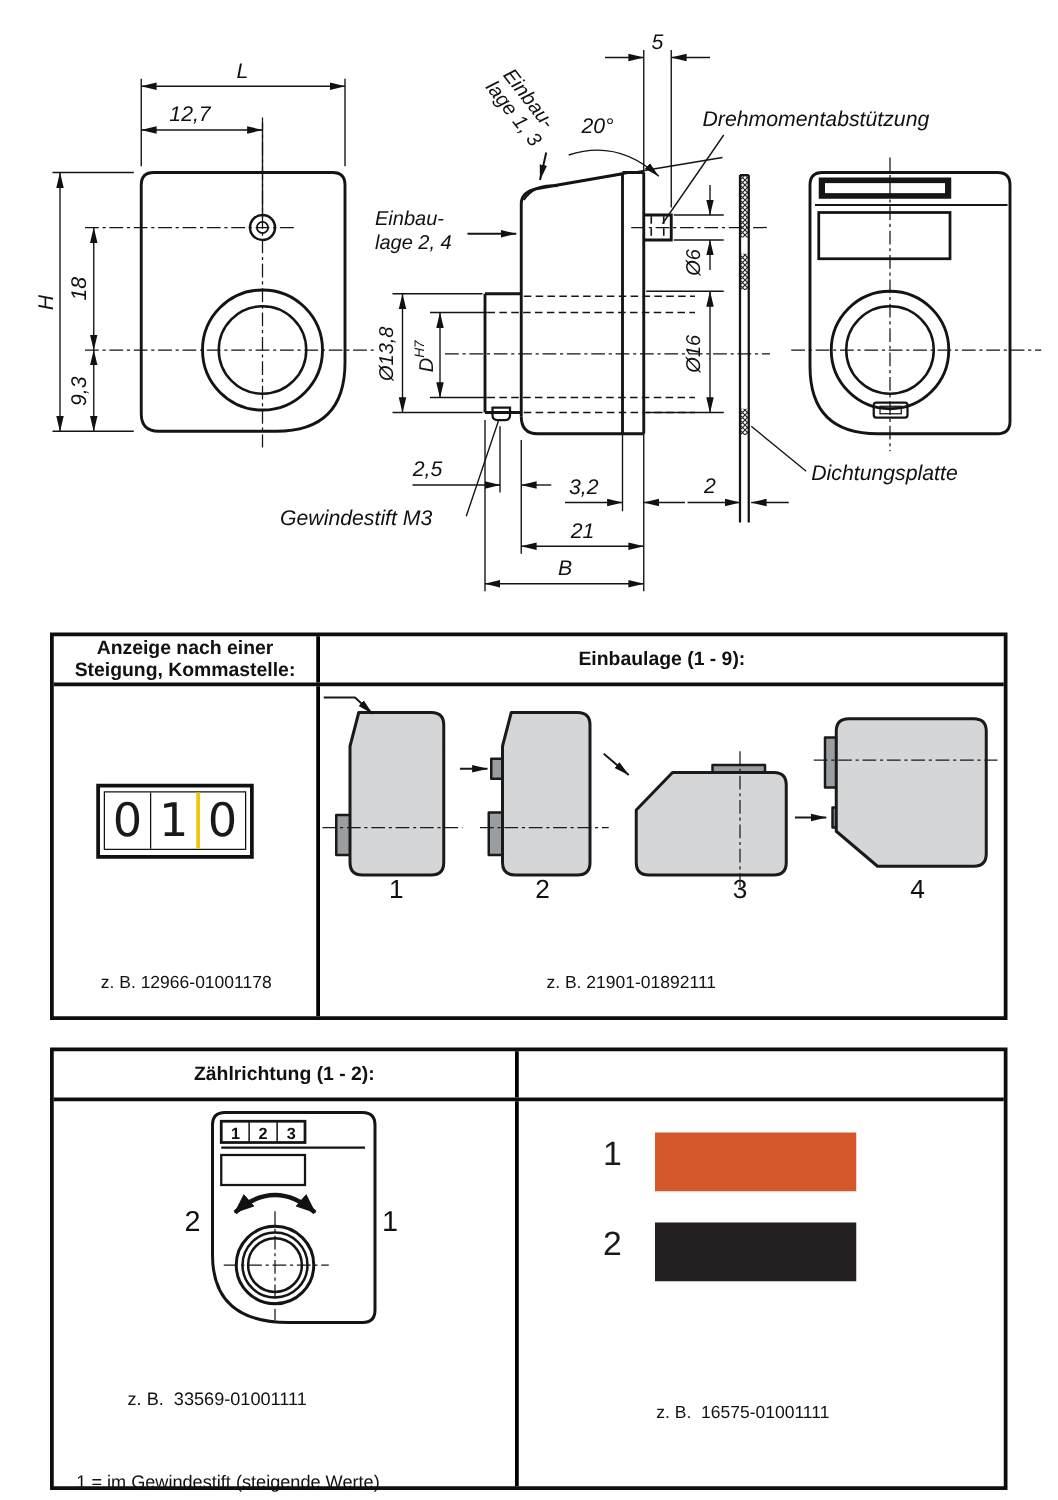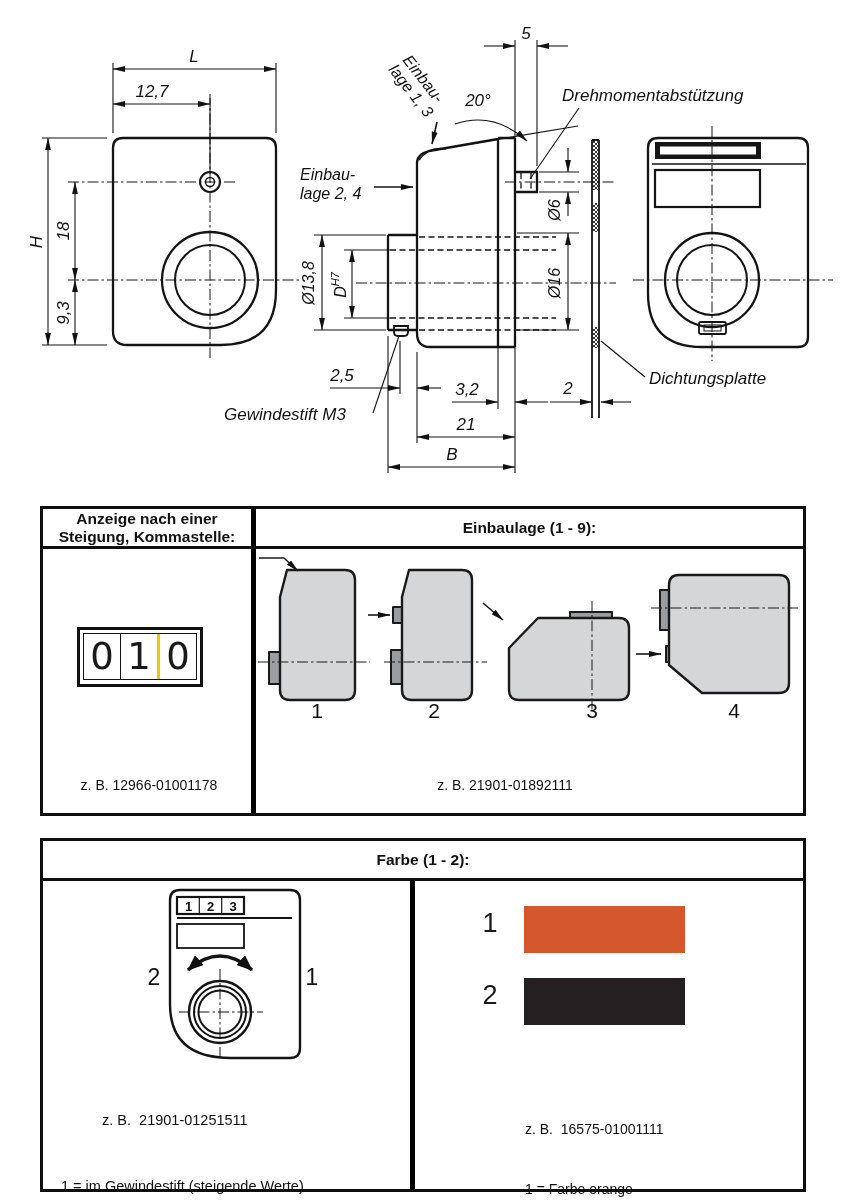--- a/index.html
+++ b/index.html
@@ -5,21 +5,21 @@
   html,body{margin:0;padding:0;background:#fff;}
   body{width:846px;height:1200px;position:relative;font-family:"Liberation Sans",sans-serif;color:#111;}
   .canvas{position:absolute;inset:0;background:#fff;}
   svg text{font-family:"Liberation Sans",sans-serif;fill:#111;}
   .dimtxt{font-style:italic;font-size:17px;}
   .dimtxt.sm{font-size:16px;}
   .spec-table{position:absolute;border:3px solid #0e0e0e;box-sizing:border-box;background:#fff;}
   .t-head{display:flex;border-bottom:3px solid #0e0e0e;height:40px;box-sizing:border-box;}
   .t-head .hc{display:flex;flex-direction:column;justify-content:center;text-align:center;font-weight:bold;font-size:15.5px;line-height:18px;}
   .t-body{display:flex;position:absolute;top:40px;left:0;right:0;bottom:0;}
-  .col-l{position:relative;box-sizing:border-box;border-right:5px solid #000000;}
+  .col-l{position:relative;box-sizing:border-box;border-right:3px solid #000000;}
   .col-r{position:relative;flex:1;}
   .counter{position:absolute;border:3px solid #111;background:#fff;}
   .counter-in{margin:3px;border:1.5px solid #111;display:flex;height:calc(100% - 9px);}
   .counter .cell{flex:1;display:flex;align-items:center;justify-content:center;font-family:"DejaVu Sans",sans-serif;font-size:37px;color:#191919;}
   .counter .c1{border-right:1.5px solid #111;}
   .counter .c2{border-right:3.5px solid #f2c40c;}
   .txtblock{position:absolute;font-size:14px;line-height:19.5px;white-space:pre-wrap;}
   .txtblock b{font-weight:normal;}
   .ctr{text-align:center;}
   .indent{padding-left:38px;}
@@ -242,22 +242,22 @@
         <div class="txtblock" style="left:0;top:188px;width:498px;text-align:center;">
           <div><span>z. B. 21901-01892</span><b>1</b><span>11</span></div>
           <div><b>1</b> <span>= Einbaulage</span></div>
         </div>
       </div>
     </div>
   </div>
 
   <div class="spec-table" style="left:40px;top:838px;width:766px;height:354px;">
     <div class="t-head">
-      <div class="hc col-r">
-        <div>Farbe (1 - 2):</div>
+      <div class="hc col-l" style="width:372px;">
+        <div>Zählrichtung (1 - 2):</div>
       </div>
     </div>
     <div class="t-body">
       <div class="col-l" style="width:372px;">
         <svg width="372" height="180" viewBox="0 0 372 180" style="position:absolute;left:0;top:0;">
           <g stroke="#141414" fill="none">
             <path d="M137,9 L247,9 Q257,9 257,19 L257,167 Q257,177 247,177 L188,177 Q127,177 127,123 L127,19 Q127,9 137,9 Z" stroke-width="2.4"></path>
             <rect x="134" y="16" width="67" height="17" stroke-width="2.2"></rect>
             <path d="M156.3,16 V33 M178.7,16 V33" stroke-width="1.2"></path>
             <path d="M134,37 H249" stroke-width="1.8"></path>
@@ -271,32 +271,31 @@
                 <path d="M177,88 V175"></path>
             </g>
           </g>
           <text x="145.5" y="30" text-anchor="middle" font-size="13" font-weight="bold">1</text>
           <text x="167.5" y="30" text-anchor="middle" font-size="13" font-weight="bold">2</text>
           <text x="190" y="30" text-anchor="middle" font-size="13" font-weight="bold">3</text>
           <text x="111" y="104" text-anchor="middle" font-size="23">2</text>
           <text x="269" y="104" text-anchor="middle" font-size="23">1</text>
         </svg>
         <div class="txtblock" style="left:18px;top:184px;width:350px;font-size:14.5px;line-height:22px;">
-          <div style="padding-left:41px;"><span>z. B.  21901-012515</span><b>1</b><span>1</span></div>
+          <div style="padding-left:41px;"><span>z. B.  33569-010011</span><b>1</b><span>1</span></div>
           <div><b>1</b> <span>= im Gewindestift (steigende Werte)</span></div>
           
         </div>
       </div>
       <div class="col-r">
         <div class="bignum" style="left:55px;top:26px;">1</div>
         <div class="swatch" style="left: 109px; top: 25px; background-color: rgb(212, 88, 43);"></div>
         <div class="bignum" style="left:55px;top:98px;">2</div>
         <div class="swatch" style="left: 109px; top: 97px; background-color: rgb(36, 32, 33);"></div>
         <div class="txtblock" style="left:110px;top:198px;width:260px;line-height:20px;">
           <div><span>z. B.  16575-0100111</span><b>1</b><span></span></div>
-          <div><b>1</b> <span>= Farbe orange</span></div>
           
         </div>
       </div>
     </div>
   </div>
 
 </div>
 
 </body></html>

